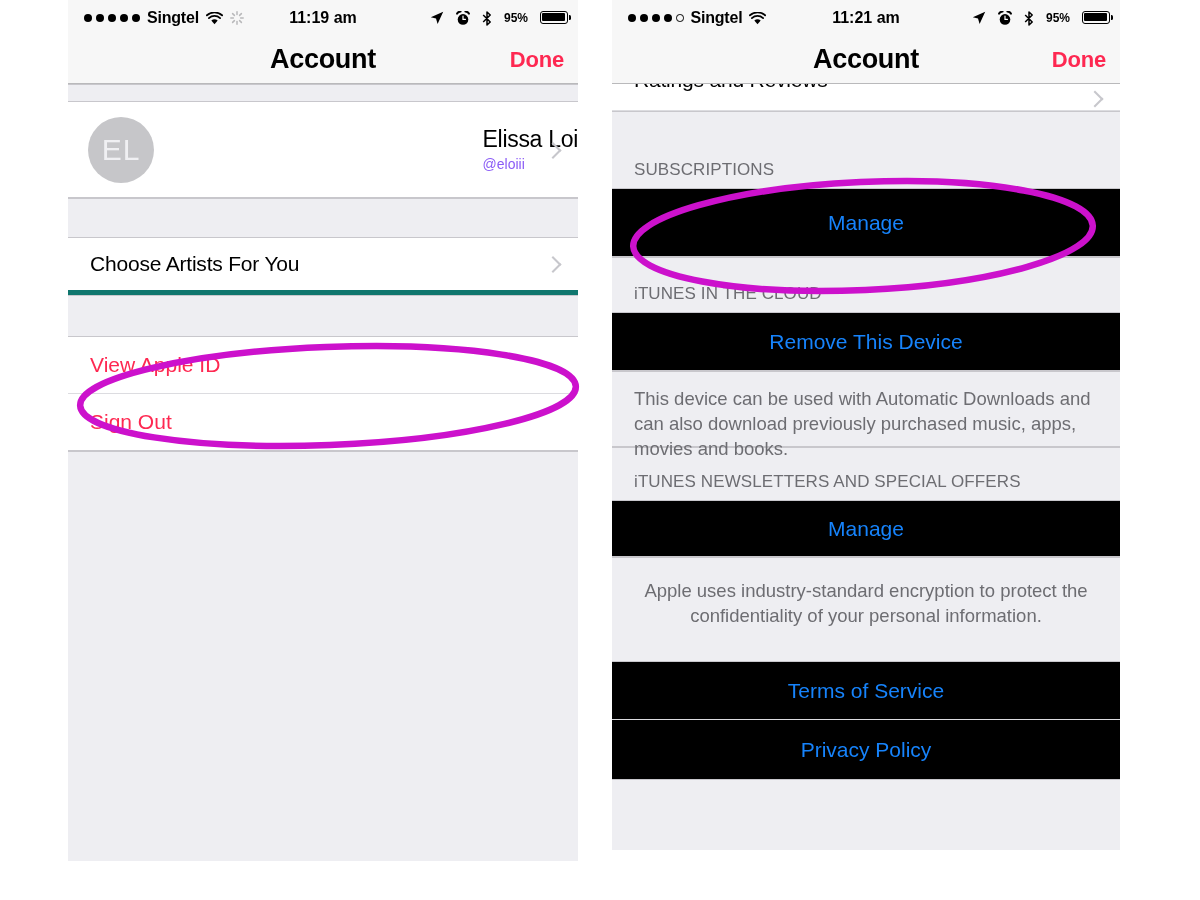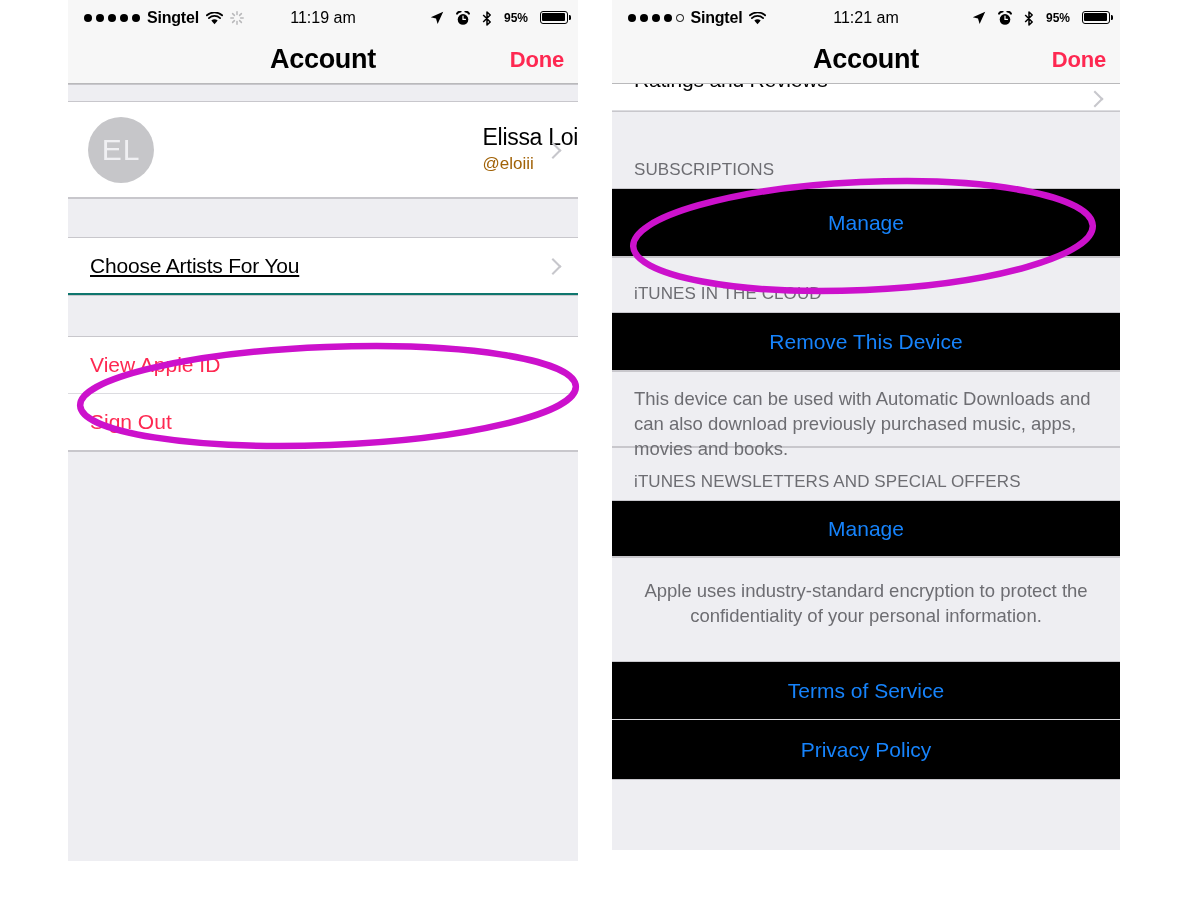--- a/index.html
+++ b/index.html
@@ -52,21 +52,21 @@
     background: transparent;
     border: 1.4px solid #000;
     width: 5.5px; height: 5.5px;
   }
   .carrier { font-size: 16px; font-weight: bold; letter-spacing: -0.2px; }
   .sb-center {
     position: absolute;
     left: 0; right: 0;
     text-align: center;
     font-size: 16px;
-    font-weight: normal;
+    font-weight: bold;
   }
   .sb-right {
     margin-left: auto;
     display: flex;
     align-items: flex-start;
     gap: 12px;
     padding-right: 10px;
     font-size: 12px;
     font-weight: bold;
   }
@@ -127,21 +127,21 @@
     border-bottom: 1px solid #c8c7cc;
     box-sizing: border-box;
   }
   .row {
     background: #fff;
     position: relative;
     display: flex;
     align-items: center;
     box-sizing: border-box;
   }
-  .row.sep { border-bottom: 2px solid #0f766e; text-decoration: underline; }
+  .row.sep { border-bottom: 5px solid #0f766e; }
   .row-label {
     font-size: 21px;
     color: #000;
     padding-left: 22px;
     letter-spacing: -0.2px;
   }
   .chev-wrap {
     position: absolute;
     right: 18px; top: 50%;
     transform: translateY(-50%);
@@ -175,21 +175,21 @@
     display: flex;
     align-items: center;
     justify-content: center;
     font-size: 30px;
     letter-spacing: 1px;
     margin-left: 20px;
     flex: 0 0 auto;
   }
   .acct-text { margin-left: 19px; }
   .acct-name { font-size: 23px; color: #000; letter-spacing: -0.3px; line-height: 1.1; }
-  .acct-handle { font-size: 17px; color: #a16207; margin-top: 4px; }
+  .acct-handle { font-size: 14px; color: #8b5cf6; margin-top: 4px; }
 
   
   .linkrow {
     background: #000000;
     display: flex;
     align-items: center;
     justify-content: center;
     font-size: 21px;
     color: #1683fb;
     box-sizing: border-box;

